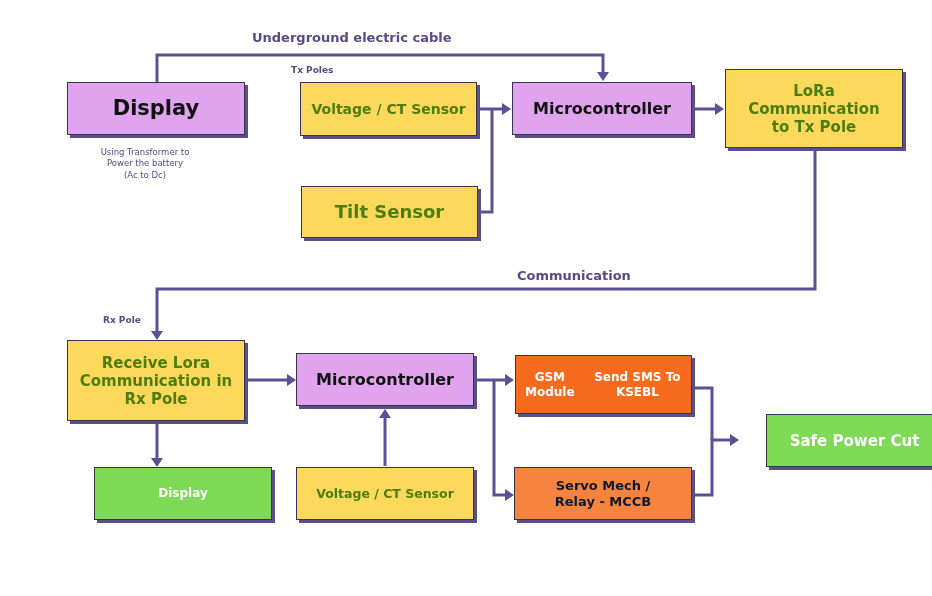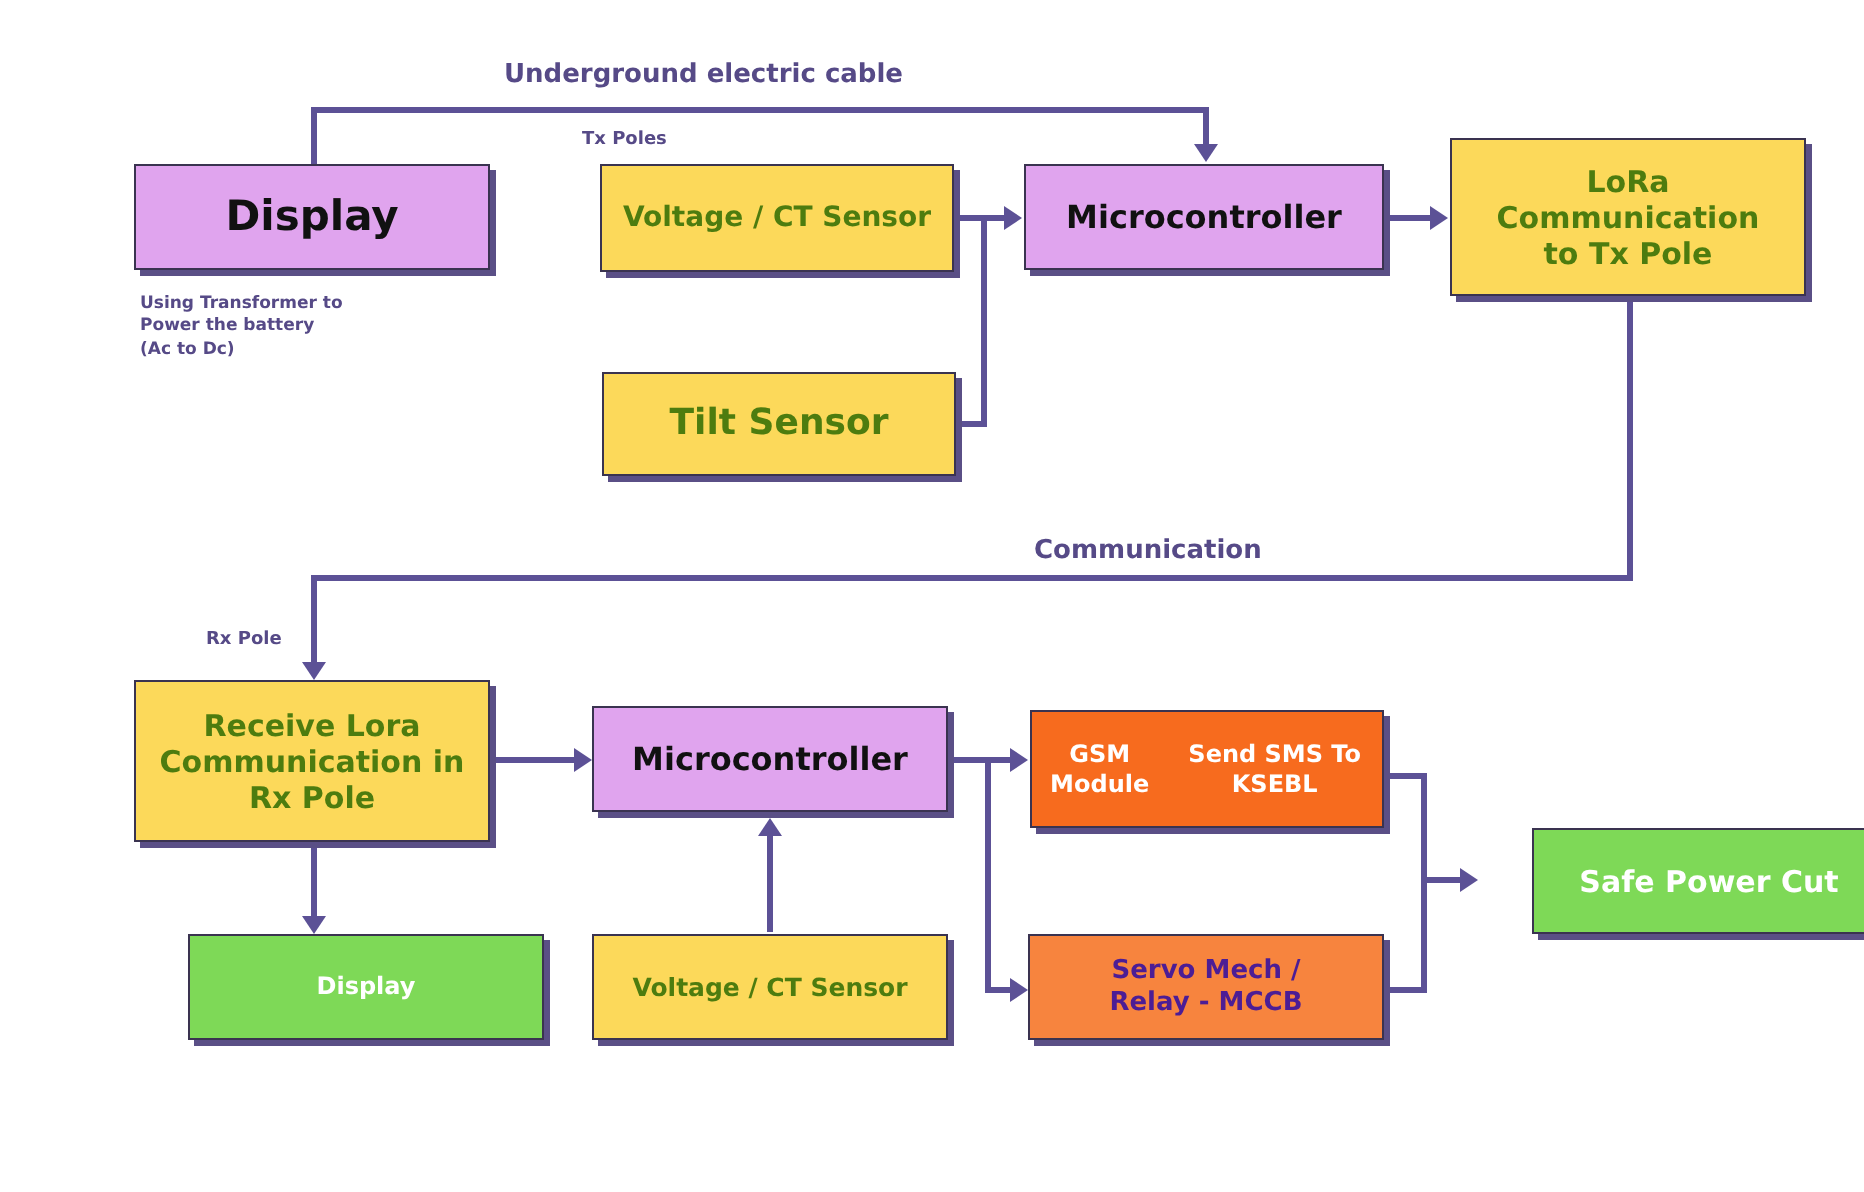--- a/index.html
+++ b/index.html
@@ -5,26 +5,26 @@
   html, body { margin: 0; padding: 0; background: #ffffff; }
   body { width: 932px; height: 596px; position: relative; overflow: hidden;
          font-family: "DejaVu Sans", sans-serif; }
   #canvas { position: absolute; left: 0; top: 0; width: 932px; height: 596px; }
   .box { position: absolute; box-sizing: border-box; display: flex; align-items: center;
          justify-content: center; text-align: center; font-weight: bold; line-height: 1.2;
          border: 1.5px solid #3a3350; box-shadow: 3px 3px 0 #5a4f86; }
   .purple { background: #e0a4ee; color: #111; }
   .yellow { background: #fcd95a; color: #4d7c0f; }
   .orange-dark { background: #f76b1e; color: #fff; }
-  .orange-light { background: #f7843e; color: #4c1d95; text-align: right; }
+  .orange-light { background: #f7843e; color: #0f172a; text-align: right; }
   .green { background: #7ed957; color: #fff; margin-left: 27px; }
   .lbl { position: absolute; color: #564a87; font-weight: bold; white-space: nowrap; }
   .small-lbl { font-size: 9px; }
-  .note { position: absolute; color: #564a87; font-weight: bold; font-size: 8.5px;
-          text-align: left; line-height: 1.35; }
+  .note { position: absolute; color: #564a87; font-weight: normal; font-size: 8.5px;
+          text-align: center; line-height: 1.35; }
   svg line, svg polyline { stroke: #5c5196; stroke-width: 3; fill: none; }
   svg polygon { fill: #5c5196; }
 </style>
 </head>
 <body>
 
 <div id="canvas">
 
   <svg width="932" height="596" style="position:absolute;left:0;top:0">
 

